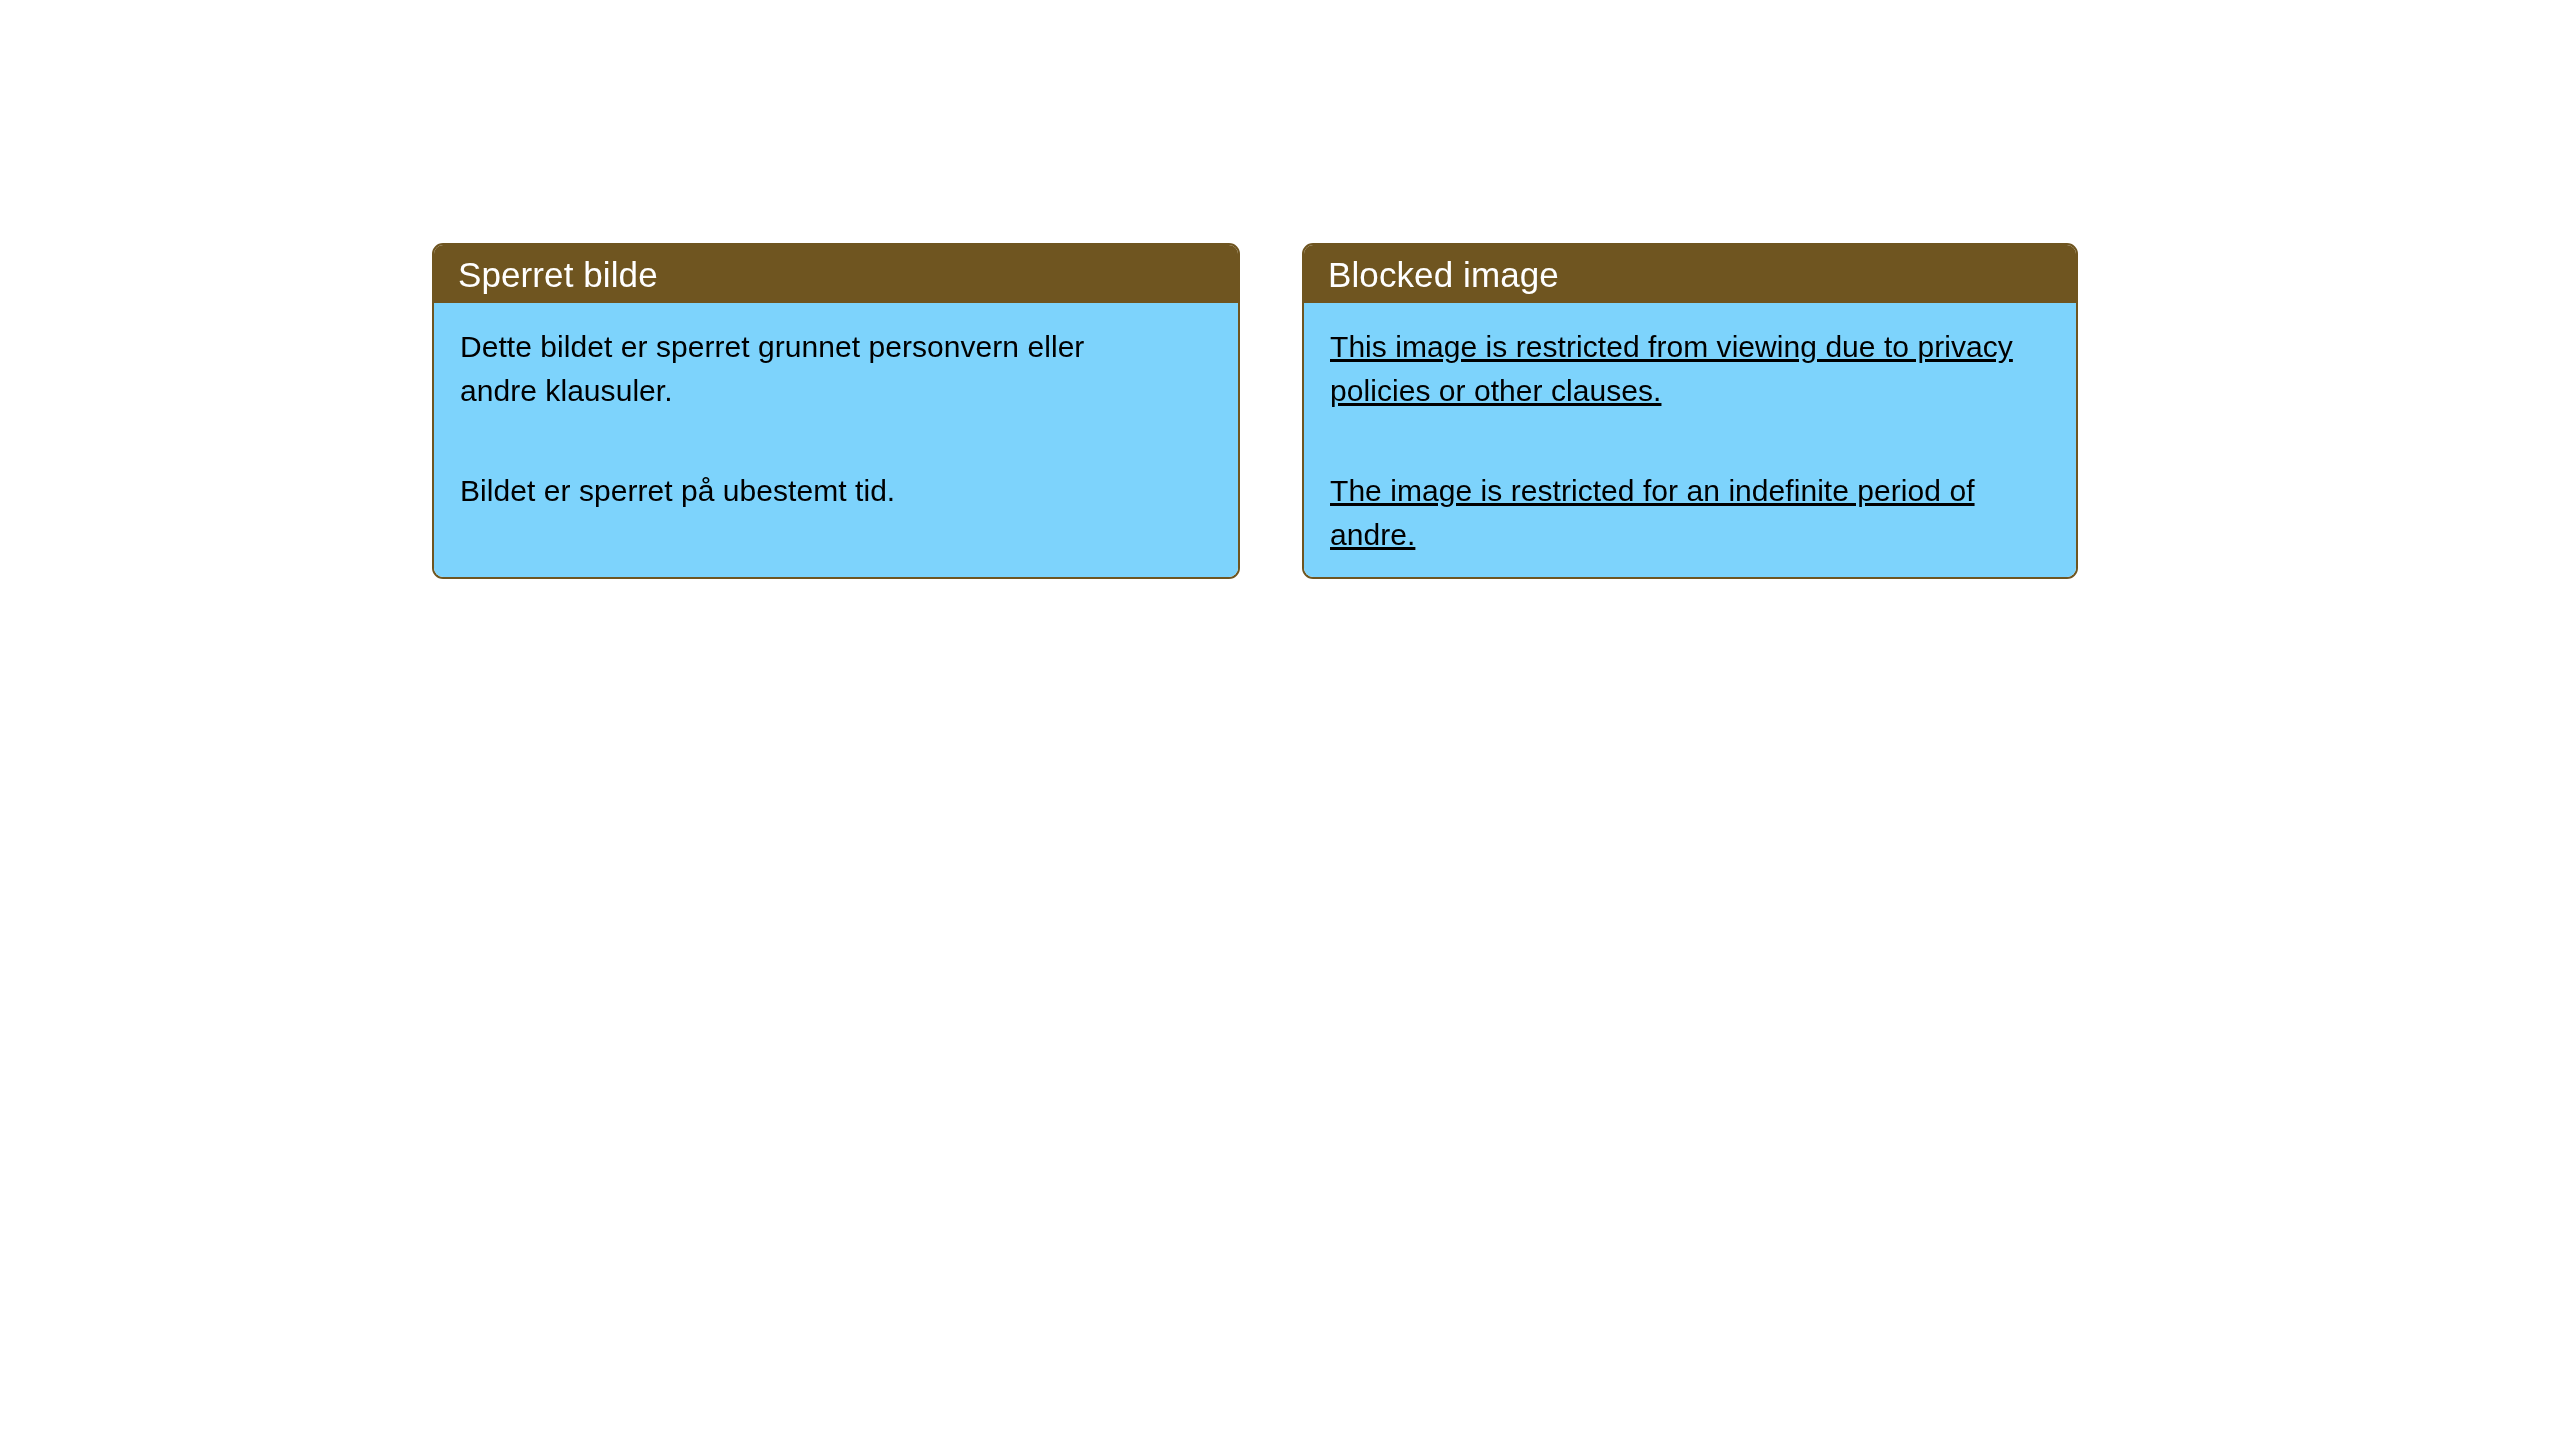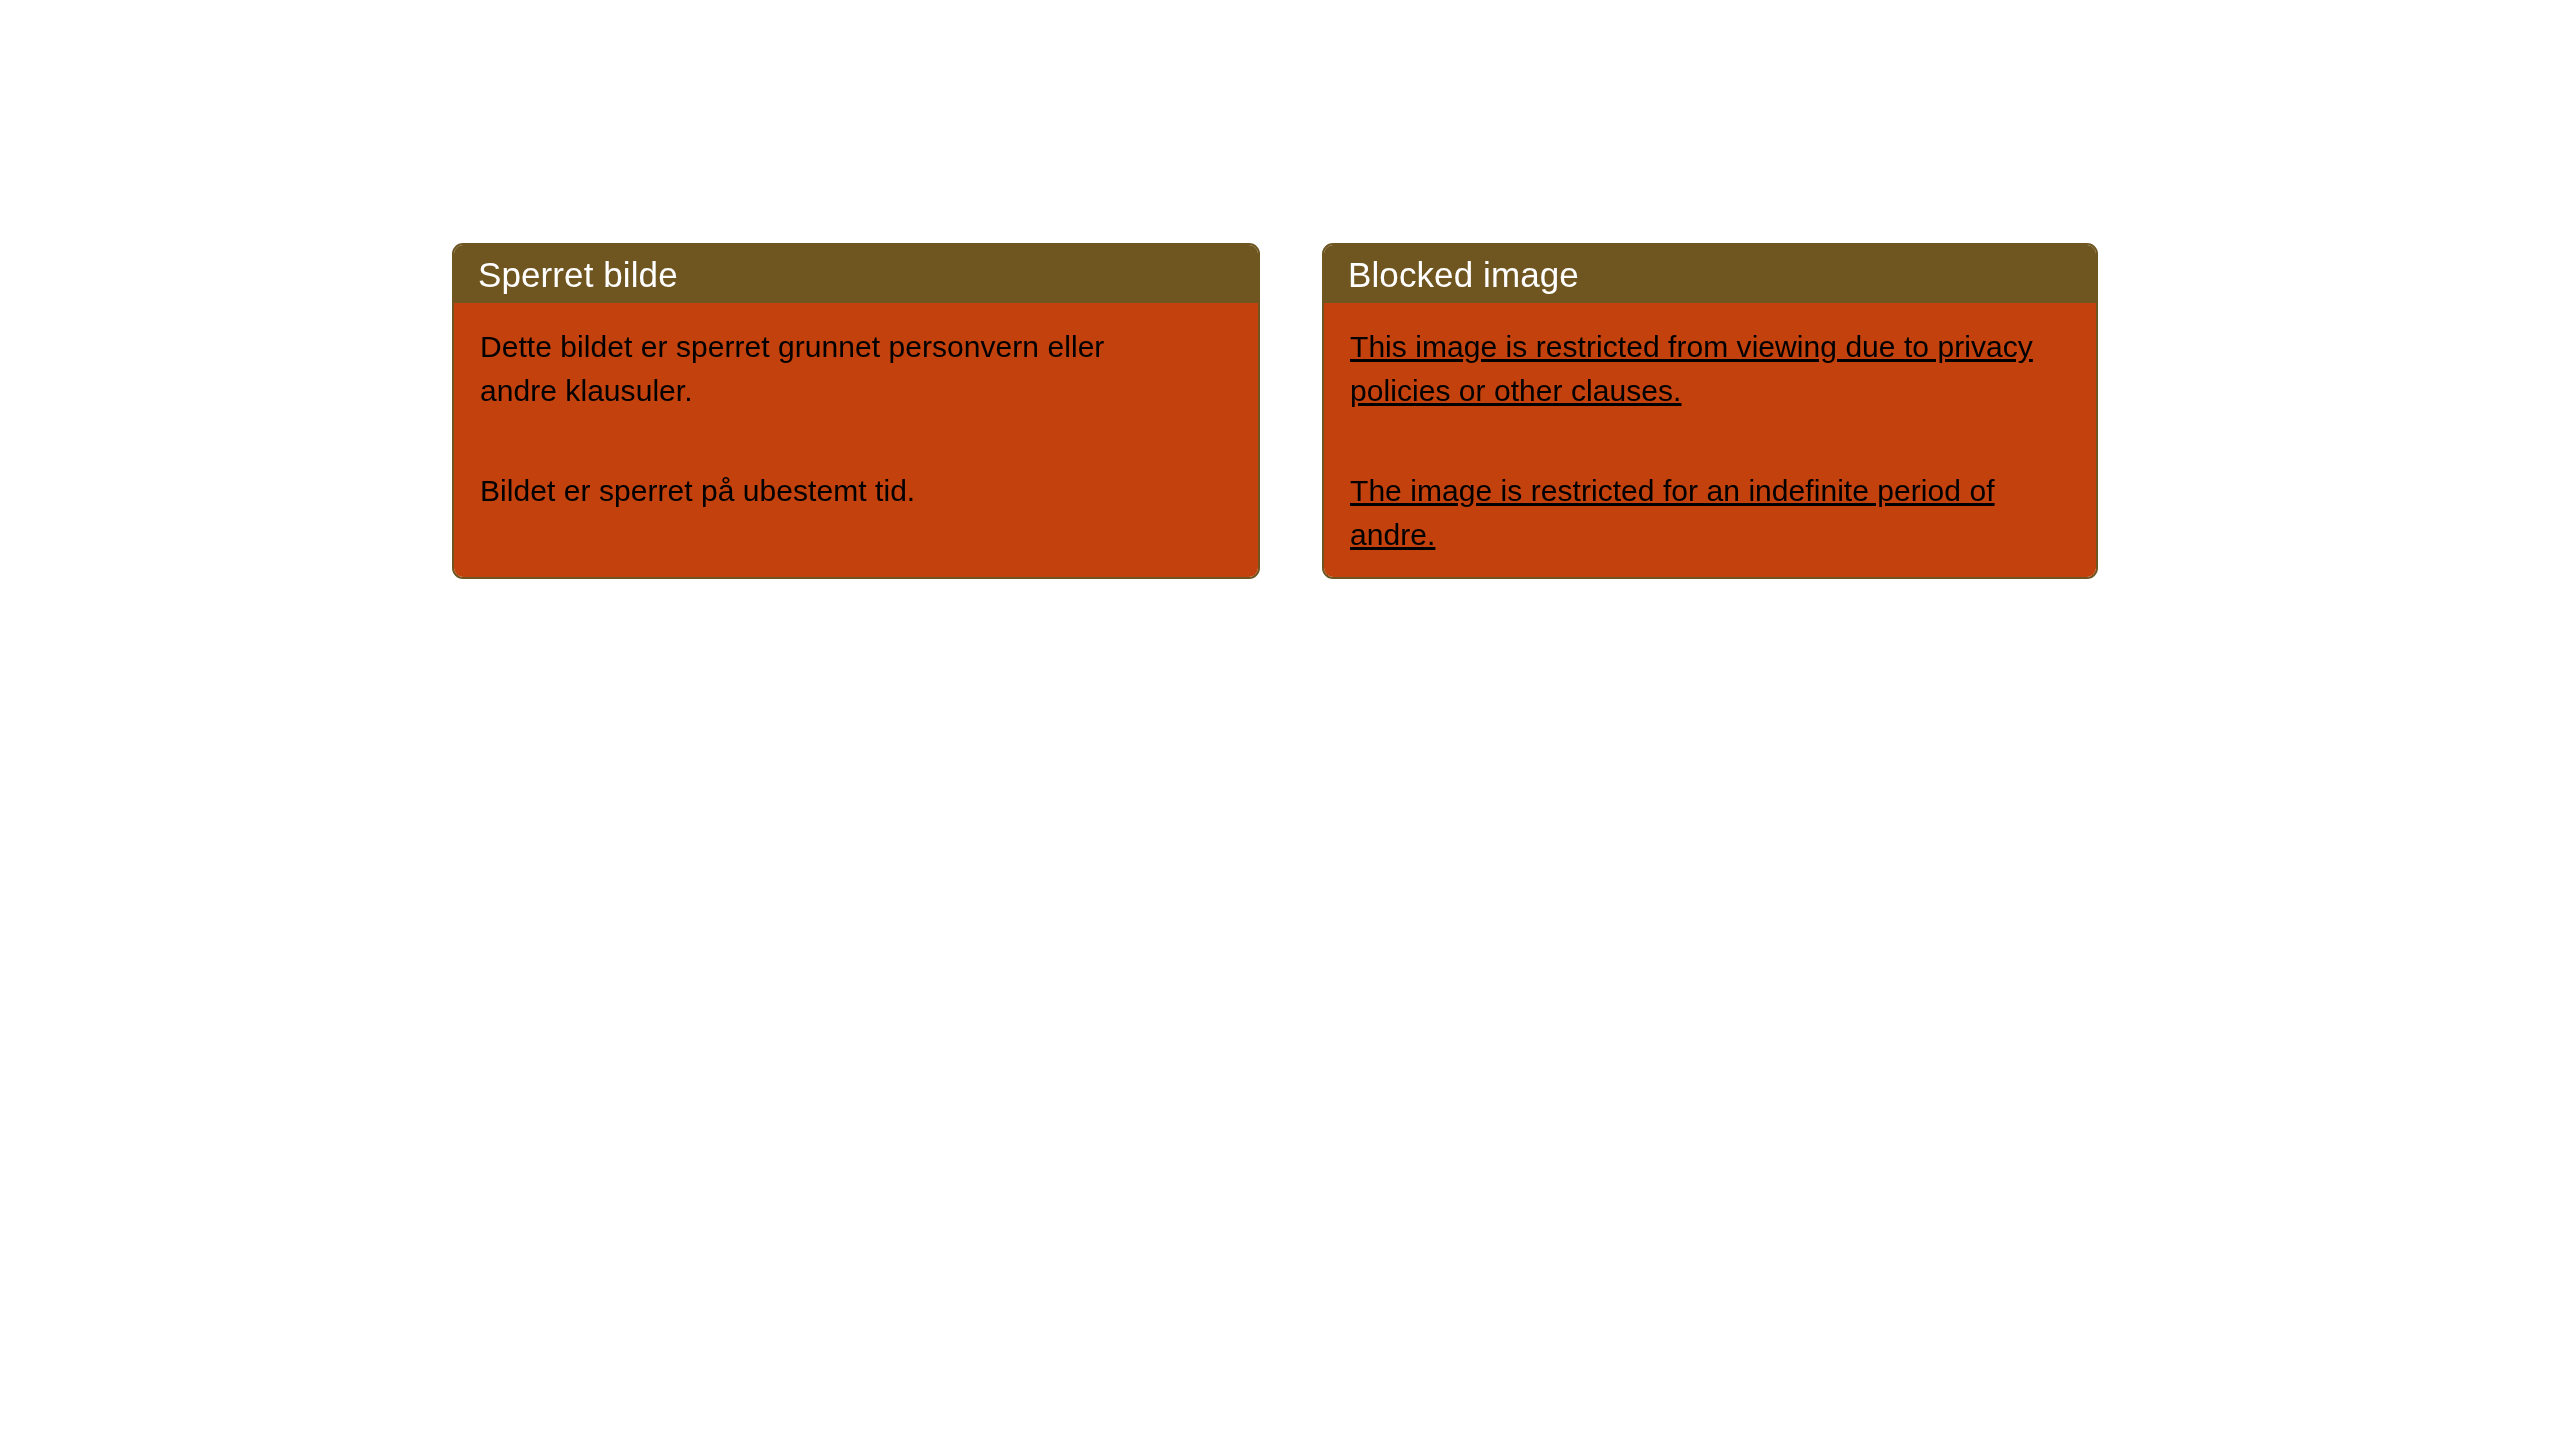--- a/index.html
+++ b/index.html
@@ -19,21 +19,21 @@
     position: absolute;
     left: 0;
     top: 0;
     width: 2560px;
     height: 1440px;
     background: #ffffff;
   }
 
   .notice-panels {
     position: absolute;
-    left: 452px;
+    left: 432px;
     top: 243px;
     display: flex;
     flex-direction: row;
     align-items: flex-end;
     gap: 62px;
   }
 
   .notice-panel {
     background: #ffffff;
     border: 2px solid #6f5520;
@@ -66,21 +66,21 @@
     font-weight: normal;
     line-height: 1;
     letter-spacing: 0.1px;
     white-space: nowrap;
   }
 
   .panel-body {
     flex: 1 1 auto;
     padding: 22px 26px 0 26px;
     box-sizing: border-box;
-    background: #c2410c;
+    background: #7dd3fc;
   }
 
   .panel-paragraph {
     margin: 0;
     color: #000000;
     font-size: 30px;
     line-height: 44px;
     letter-spacing: 0.05px;
   }
 

